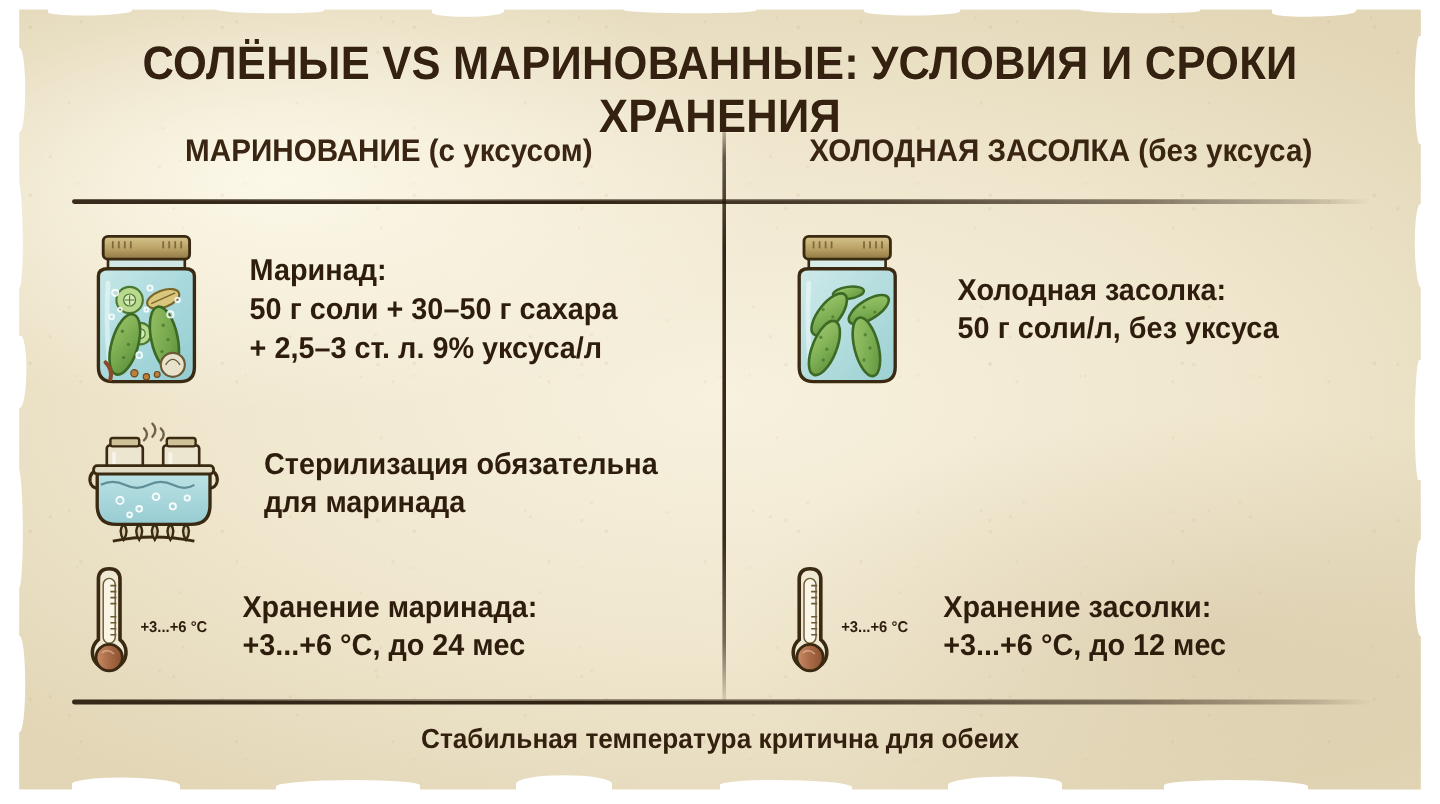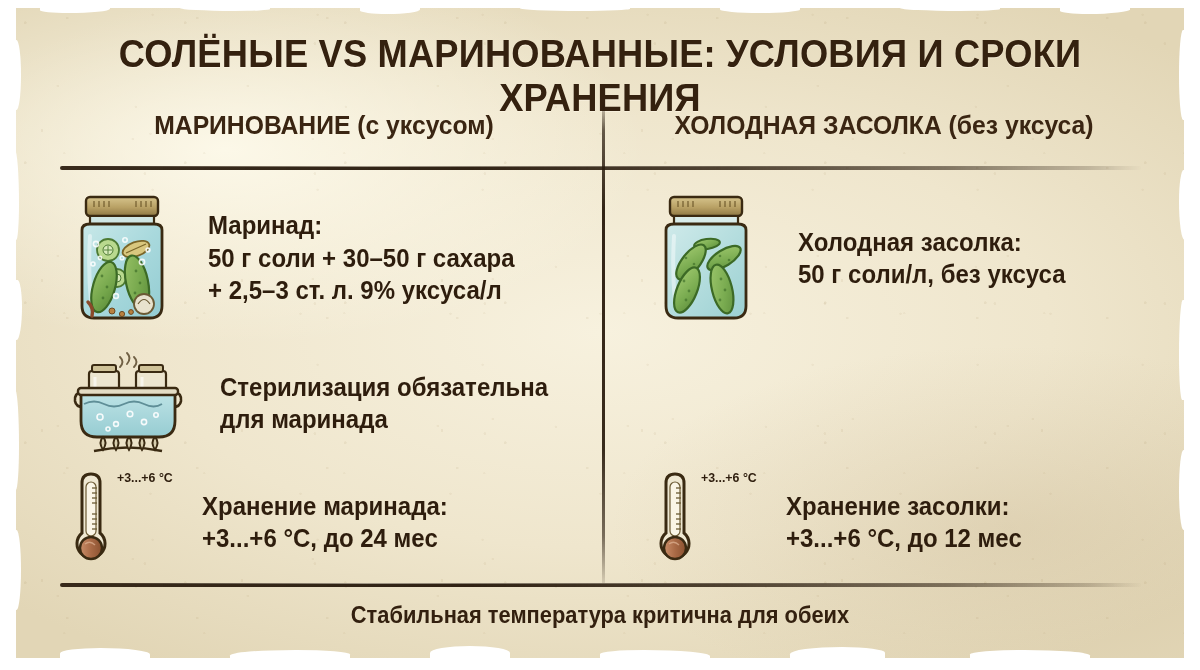--- a/index.html
+++ b/index.html
@@ -107,21 +107,21 @@
   
   .dash-mark{
     width:104px;height:5px;border-radius:3px;
     background:linear-gradient(90deg,rgba(40,26,12,.15) 0%,rgba(40,26,12,.92) 18%,
       rgba(40,26,12,.95) 55%,rgba(40,26,12,.55) 82%,rgba(40,26,12,.12) 100%);
     filter:blur(.2px);
   }
 
   
   svg{display:block;}
-  .therm-wrap{display:flex;align-items:flex-start;}
+  .therm-wrap{display:flex;align-items:center;}
   .therm-label{
     font-weight:700;font-size:13px;color:#2e1d0d;margin-left:5px;
     transform:scaleX(.95);transform-origin:0 50%;white-space:nowrap;
   }
 </style>
 </head>
 <body>
 
 <div id="paper"></div>
 

